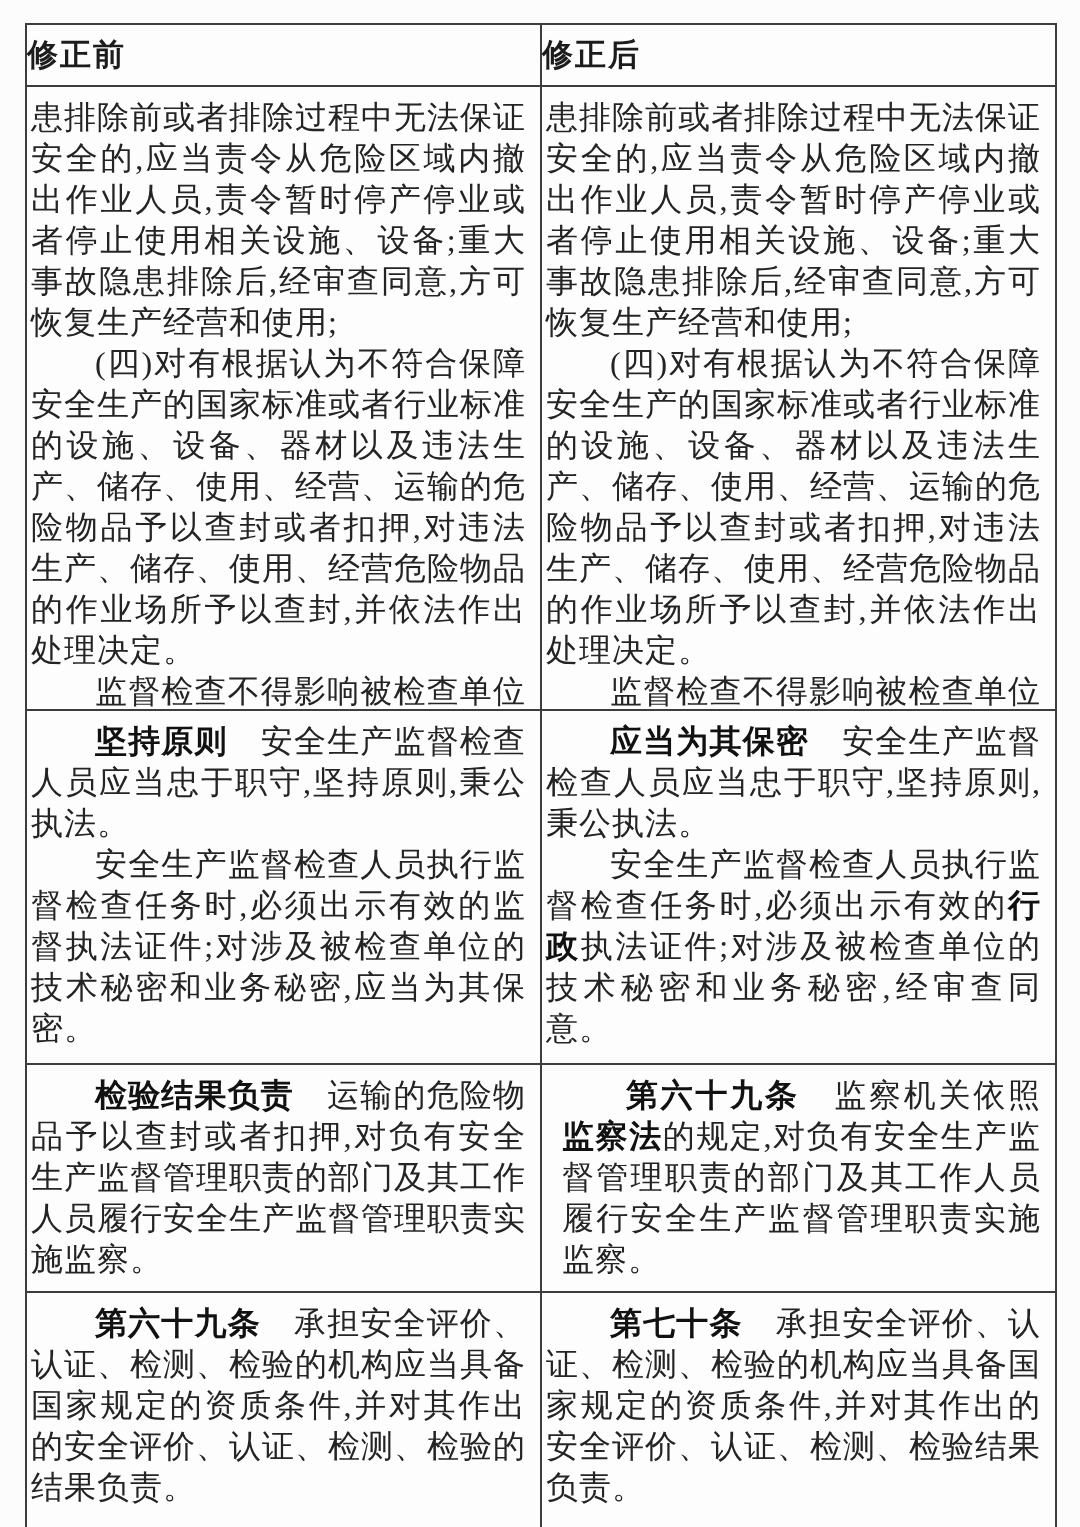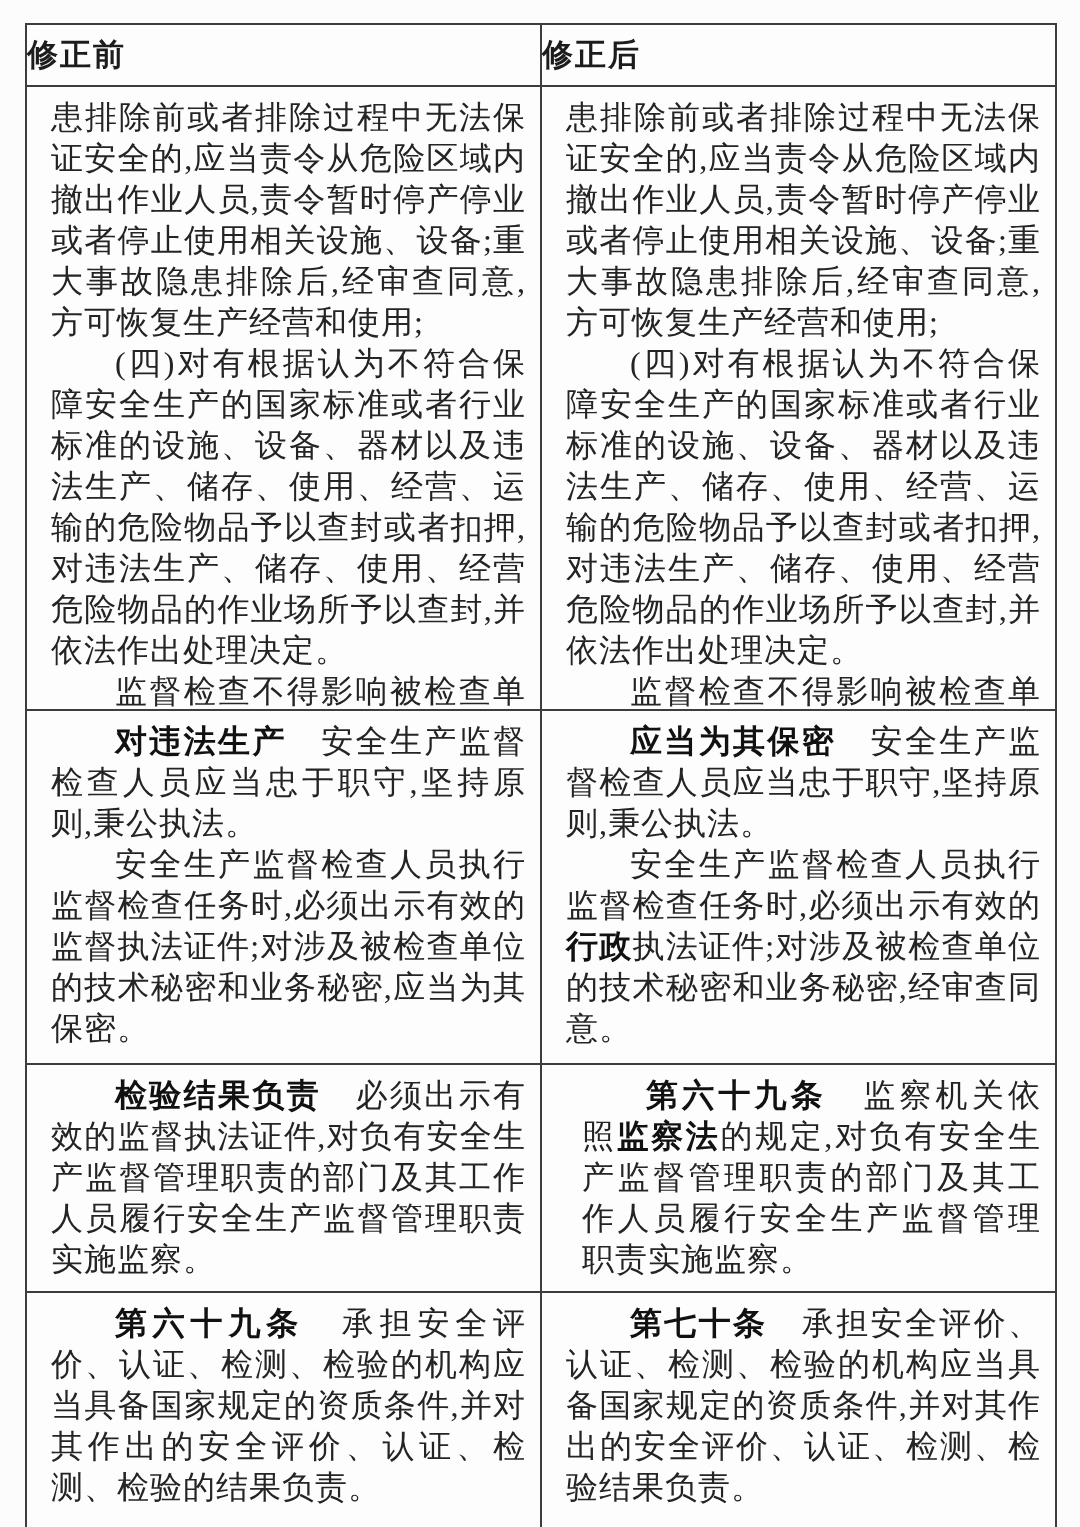--- a/index.html
+++ b/index.html
@@ -35,21 +35,21 @@
     font-family: "Liberation Sans", sans-serif;
     font-weight: 700;
     font-size: 31px;
     color: #1c1c1c;
     text-align: left;
     vertical-align: middle;
     letter-spacing: 2px;
   }
   .cell {
     box-sizing: border-box;
-    padding: 10px 14px 0 24px;
+    padding: 10px 14px 0 4px;
     overflow: hidden;
   }
   .para {
     margin: 0;
     font-size: 32px;
     line-height: 41px;
     color: #242424;
     text-align: justify;
     text-justify: inter-ideograph;
     letter-spacing: 1px;
@@ -87,35 +87,35 @@
             <div class="cell" style="height: 622px;">
               <p class="para"><span class="run">患排除前或者排除过程中无法保证安全的,应当责令从危险区域内撤出作业人员,责令暂时停产停业或者停止使用相关设施、设备;重大事故隐患排除后,经审查同意,方可恢复生产经营和使用;</span></p>
               <p class="para indent"><span class="run">(四)对有根据认为不符合保障安全生产的国家标准或者行业标准的设施、设备、器材以及违法生产、储存、使用、经营、运输的危险物品予以查封或者扣押,对违法生产、储存、使用、经营危险物品的作业场所予以查封,并依法作出处理决定。</span></p>
               <p class="para indent"><span class="run">监督检查不得影响被检查单位的正常生产经营活动。</span></p>
             </div>
           </td>
         </tr>
         <tr>
           <td>
             <div class="cell" style="height: 352px;">
-              <p class="para indent"><span class="run bold">对违法生产</span><span class="run">　安全生产监督检查人员应当忠于职守,坚持原则,秉公执法。</span></p>
+              <p class="para indent"><span class="run bold">坚持原则</span><span class="run">　安全生产监督检查人员应当忠于职守,坚持原则,秉公执法。</span></p>
               <p class="para indent"><span class="run">安全生产监督检查人员执行监督检查任务时,必须出示有效的监督执法证件;对涉及被检查单位的技术秘密和业务秘密,应当为其保密。</span></p>
             </div>
           </td>
           <td>
             <div class="cell" style="height: 352px;">
               <p class="para indent"><span class="run bold">应当为其保密</span><span class="run">　安全生产监督检查人员应当忠于职守,坚持原则,秉公执法。</span></p>
               <p class="para indent"><span class="run">安全生产监督检查人员执行监督检查任务时,必须出示有效的</span><span class="run bold">行政</span><span class="run">执法证件;对涉及被检查单位的技术秘密和业务秘密,经审查同意。</span></p>
             </div>
           </td>
         </tr>
         <tr>
           <td>
             <div class="cell" style="height: 226px;">
-              <p class="para indent"><span class="run bold">检验结果负责</span><span class="run">　必须出示有效的监督执法证件,对负有安全生产监督管理职责的部门及其工作人员履行安全生产监督管理职责实施监察。</span></p>
+              <p class="para indent"><span class="run bold">检验结果负责</span><span class="run">　运输的危险物品予以查封或者扣押,对负有安全生产监督管理职责的部门及其工作人员履行安全生产监督管理职责实施监察。</span></p>
             </div>
           </td>
           <td>
             <div class="cell" style="height: 226px; margin-left: 16px;">
               <p class="para indent"><span class="run bold">第六十九条</span><span class="run">　监察机关依照</span><span class="run bold">监察法</span><span class="run">的规定,对负有安全生产监督管理职责的部门及其工作人员履行安全生产监督管理职责实施监察。</span></p>
             </div>
           </td>
         </tr>
         <tr>
           <td>

